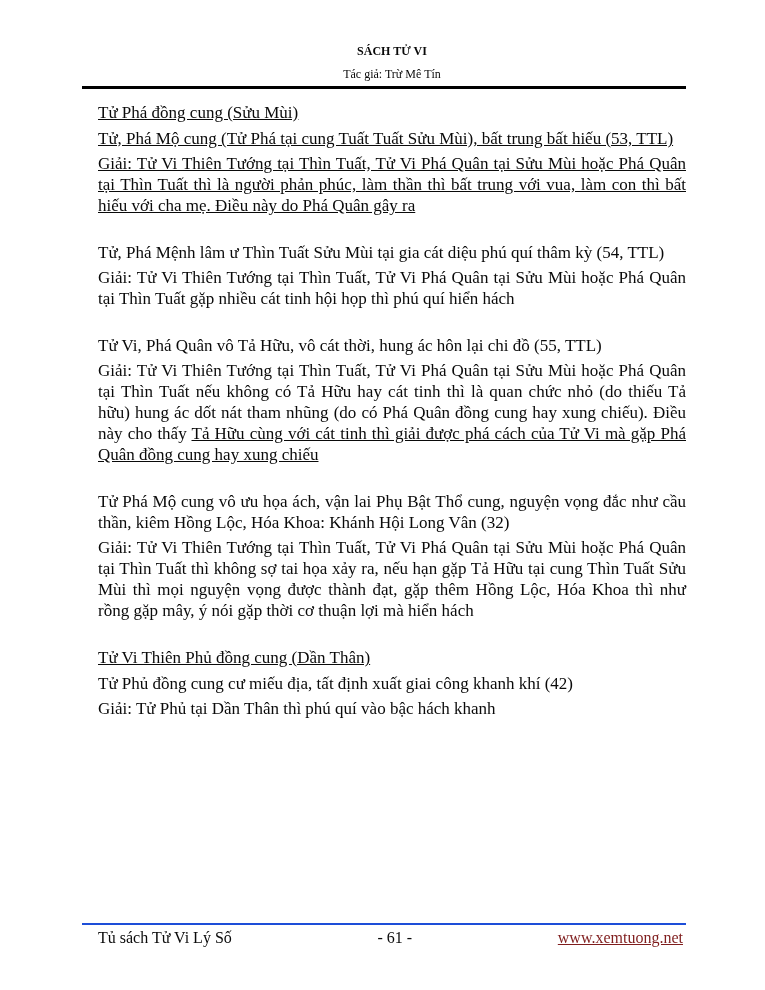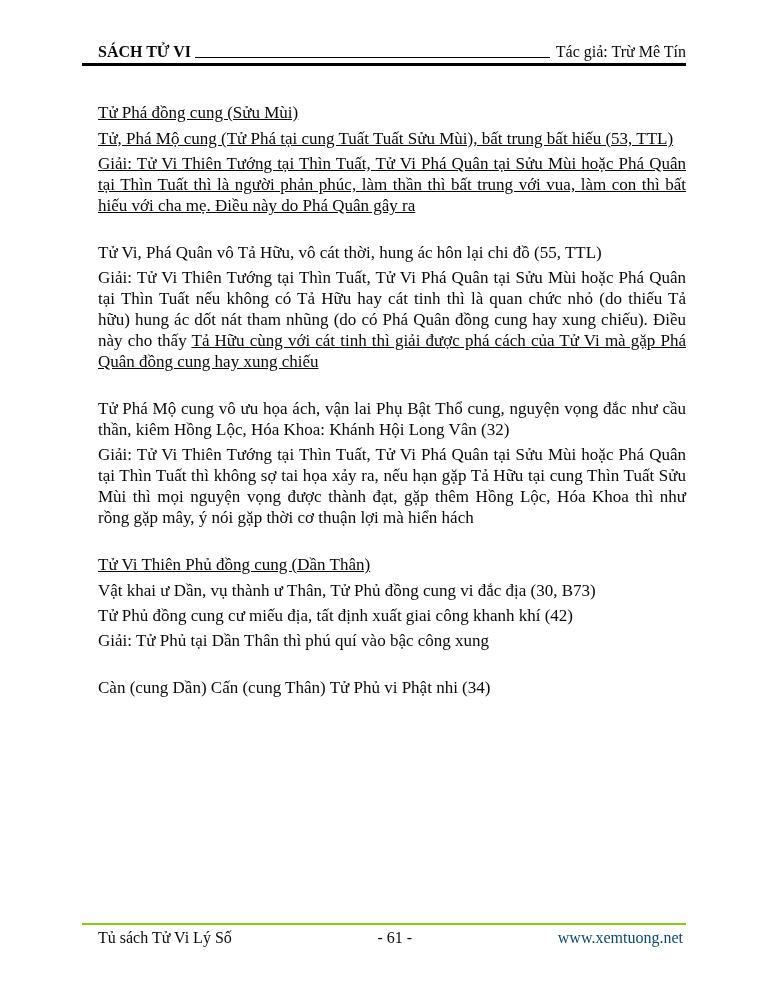--- a/index.html
+++ b/index.html
@@ -15,24 +15,25 @@
   }
   
   .header {
     position: absolute;
     top: 42px;
     left: 82px;
     width: 604px;
   }
   .header-row {
     display: flex;
-    align-items: flex-start;
+    align-items: center;
     padding-left: 16px;
-    font-size: 16px;
+    font-size: 12px;
     line-height: 19px;
+    flex-direction: column;
   }
   .header-left { font-weight: bold; white-space: nowrap; }
   .header-right { white-space: nowrap; }
   .header-fill {
     flex: 1;
     align-self: flex-end;
     height: 0;
     border-bottom: 1.5px solid #000;
     margin: 0 6px 3px 4px;
   }
@@ -63,32 +64,33 @@
     text-align: justify;
   }
   .para:last-child { margin-bottom: 0; }
   .underlined { text-decoration: underline; }
   
   .footer {
     position: absolute;
     top: 923px;
     left: 82px;
     width: 604px;
-    border-top: 2px solid #84cc16;
+    border-top: 2px solid #1d4ed8;
   }
   .footer-row {
     display: flex;
     justify-content: space-between;
     align-items: baseline;
     padding: 3px 3px 0 16px;
     font-size: 16px;
     line-height: 19px;
   }
   .footer-link {
-    color: #0c4a6e;
+    color: #7f1d1d;
+    text-decoration: underline;
     cursor: pointer;
   }
 </style>
 </head>
 <body>
 
 <div class="page">
 
   <div class="header">
     <div class="header-row">
@@ -100,41 +102,41 @@
   </div>
 
   <div class="content">
 
     <div class="section first">
       <h2 class="sec-heading">Tử Phá đồng cung (Sửu Mùi)</h2>
       <p class="para">Tử, Phá Mộ cung (Tử Phá tại cung Tuất Tuất Sửu Mùi), bất trung bất hiếu (53, TTL)</p>
       <p class="para">Giải: Tử Vi Thiên Tướng tại Thìn Tuất, Tử Vi Phá Quân tại Sửu Mùi hoặc Phá Quân tại Thìn Tuất thì là người phản phúc, làm thần thì bất trung với vua, làm con thì bất hiếu với cha mẹ. Điều này do Phá Quân gây ra</p>
     </div>
 
+    <div class="section">
+      <p class="para">Tử, Phá Mệnh lâm ư Thìn Tuất Sửu Mùi tại gia cát diệu phú quí thâm kỳ  (54, TTL)</p>
+      <p class="para">Giải: Tử Vi Thiên Tướng tại Thìn Tuất, Tử Vi Phá Quân tại Sửu Mùi hoặc Phá Quân tại Thìn Tuất gặp nhiều cát tinh hội họp thì phú quí hiển hách</p>
+    </div>
 
     <div class="section">
       <p class="para">Tử Vi, Phá Quân vô Tả Hữu, vô cát thời, hung ác hôn lại chi đồ (55, TTL)</p>
       <p class="para"><span>Giải: Tử Vi Thiên Tướng tại Thìn Tuất, Tử Vi Phá Quân tại Sửu Mùi hoặc Phá Quân tại Thìn Tuất nếu không có Tả Hữu hay cát tinh thì là quan chức nhỏ (do thiếu Tả hữu) hung ác dốt nát tham nhũng (do có Phá Quân đồng cung hay xung chiếu). Điều này cho thấy </span><span class="underlined">Tả Hữu cùng với cát tinh thì giải được phá cách của  Tử Vi mà gặp Phá Quân đồng cung hay xung chiếu</span></p>
     </div>
 
     <div class="section">
       <p class="para">Tử Phá Mộ cung vô ưu họa ách, vận lai Phụ Bật Thổ cung, nguyện vọng đắc như cầu thần, kiêm Hồng Lộc, Hóa Khoa: Khánh Hội Long Vân (32)</p>
       <p class="para">Giải: Tử Vi Thiên Tướng tại Thìn Tuất, Tử Vi Phá Quân tại Sửu Mùi hoặc Phá Quân tại Thìn Tuất thì không sợ tai họa xảy ra, nếu hạn gặp Tả Hữu tại cung Thìn Tuất Sửu Mùi thì mọi nguyện vọng được thành đạt, gặp thêm Hồng Lộc, Hóa Khoa thì như rồng gặp mây, ý nói gặp thời cơ thuận lợi mà hiển hách</p>
     </div>
 
     <div class="section">
       <h2 class="sec-heading">Tử Vi Thiên Phủ đồng cung (Dần Thân)</h2>
-      <p class="para">Vật khai ư Dần, vụ thành ư Thân, Tử Phủ đồng cung vi đắc địa  (30, B73)</p>
       <p class="para">Tử Phủ đồng cung cư miếu địa, tất định xuất giai công khanh khí  (42)</p>
-      <p class="para">Giải: Tử Phủ tại Dần Thân thì phú quí vào bậc công xung</p>
+      <p class="para">Giải: Tử Phủ tại Dần Thân thì phú quí vào bậc hách khanh</p>
     </div>
 
-    <div class="section">
-      <p class="para">Càn (cung Dần) Cấn (cung Thân) Tử Phủ vi Phật nhi  (34)</p>
-    </div>
 
   </div>
 
   <div class="footer">
     <div class="footer-row">
       <span>Tủ sách Tử Vi Lý Số</span>
       <span>- 61 -</span>
       <a class="footer-link">www.xemtuong.net</a>
     </div>
   </div>

